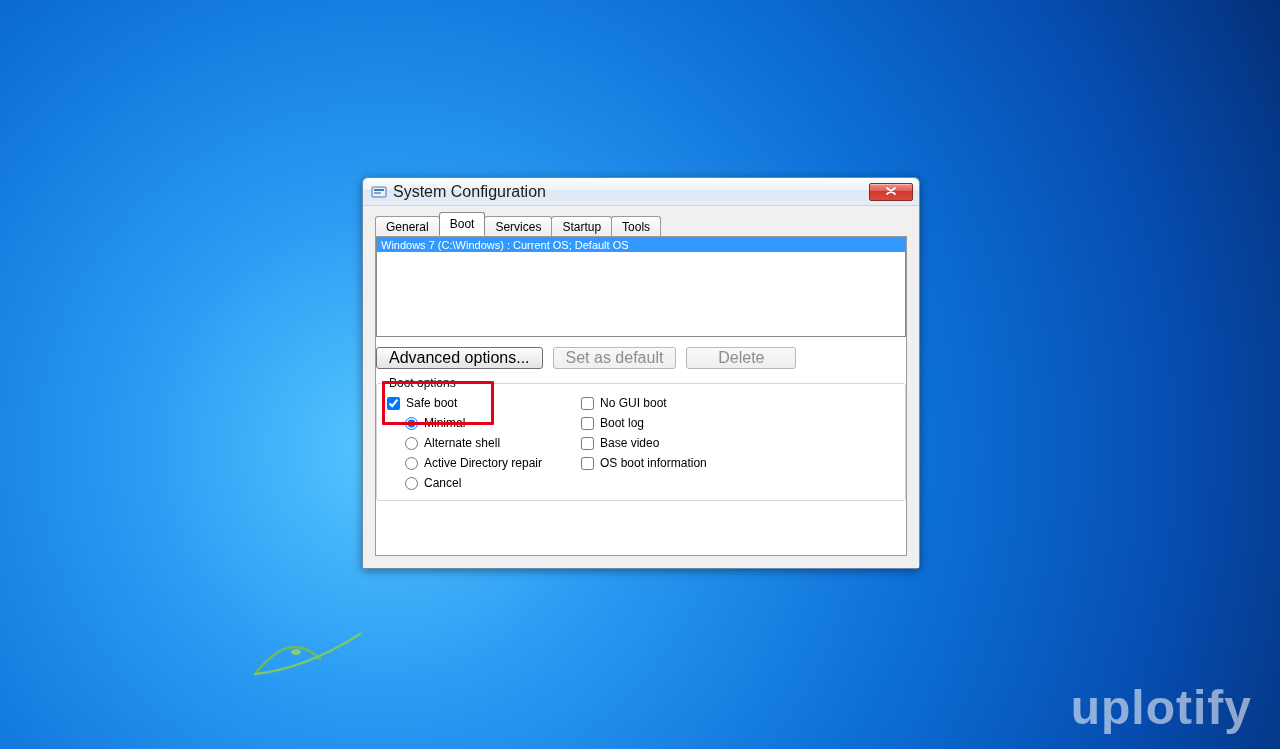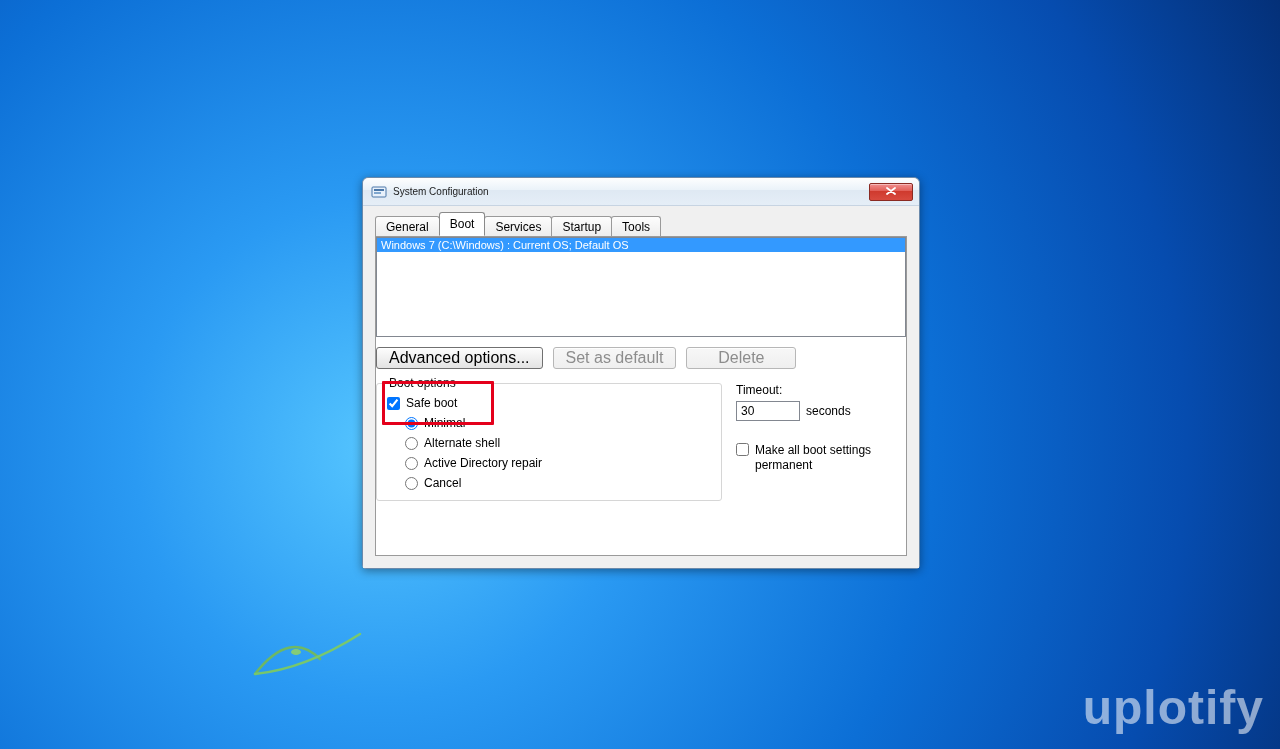--- a/index.html
+++ b/index.html
@@ -2,21 +2,21 @@
 <html><head>
 <meta charset="utf-8">
 <style>
   * { box-sizing: border-box; margin: 0; padding: 0; }
   html, body { width: 1280px; height: 749px; overflow: hidden; font-family: "Segoe UI", Tahoma, sans-serif; font-size: 12px; }
   body {
     background: radial-gradient(circle at 30% 60%, #56c6ff 0%, #2a9af3 25%, #0c6fd6 55%, #064caf 80%, #043078 100%);
     position: relative;
   }
   .watermark {
-    position: absolute; right: 16px; bottom: 14px;
+    position: absolute; right: 28px; bottom: 14px;
     color: rgba(255,255,255,0.55);
     font-family: "Segoe UI", Arial, sans-serif;
     font-weight: 600;
     font-size: 48px; letter-spacing: 1px;
     user-select: none;
   }
   
   .plant {
     position: absolute; left: 250px; bottom: 70px; width: 120px; height: 60px;
   }
@@ -34,21 +34,21 @@
     height: 28px;
     background: linear-gradient(to bottom, #fdfefe 0%, #eaf2f9 45%, #dfe9f3 46%, #e5eef7 100%);
     border-bottom: 1px solid #c7d4e2;
     border-radius: 6px 6px 0 0;
     display: flex; align-items: center; padding: 0 6px 0 8px;
   }
   .titlebar .app-icon {
     width: 16px; height: 16px; margin-right: 6px;
     display:inline-flex;align-items:center;justify-content:center;
   }
-  .titlebar .title-text { color: #1c1c1c; font-size: 10px; text-align: right; }
+  .titlebar .title-text { color: #1c1c1c; font-size: 16px; text-align: right; }
   .titlebar .spacer { flex: 1; }
   .close-btn {
     width: 44px; height: 18px; border-radius: 2px;
     background: linear-gradient(to bottom, #f08f8f 0%, #e05c54 45%, #cf3a2e 46%, #d84a3e 100%);
     border: 1px solid #8a2a22;
     display: flex; align-items: center; justify-content: center;
     color: #fff; font-weight: bold; font-size: 11px;
     box-shadow: inset 0 1px 0 rgba(255,255,255,0.4);
   }
   .close-btn .x { line-height: 1; }
@@ -241,34 +241,41 @@
                 </label>
                 <label class="rdo">
                   <input type="radio" name="sb" style="">
                   <span>Active Directory repair</span>
                 </label>
                 <label class="rdo">
                   <input type="radio" name="sb" style="">
                   <span>Cancel</span>
                 </label>
               </div>
+              <div class="col col2">
+                <label class="chk">
+                  <input type="checkbox" style="">
+                  <span>No GUI boot</span>
+                </label>
+                <label class="chk">
+                  <input type="checkbox" style="">
+                  <span>Boot log</span>
+                </label>
+                <label class="chk">
+                  <input type="checkbox" style="">
+                  <span>Base video</span>
+                </label>
+                <label class="chk">
+                  <input type="checkbox" style="">
+                  <span>OS boot information</span>
+                </label>
+              </div>
             </div>
           </div>
 
-          <div class="group-right">
-            <span class="label">Timeout:</span>
-            <div class="timeout-row">
-              <input class="timeout-input" value="30" style="">
-              <span>seconds</span>
-            </div>
-            <label class="checkline">
-              <input type="checkbox" style="">
-              <span>Make all boot settings permanent</span>
-            </label>
-          </div>
         </div>
       </div>
 
       <div class="highlight-red hl-safeboot"></div>
     </div>
 
   </div>
 </div>
 
 <div class="watermark">uplotify</div>

